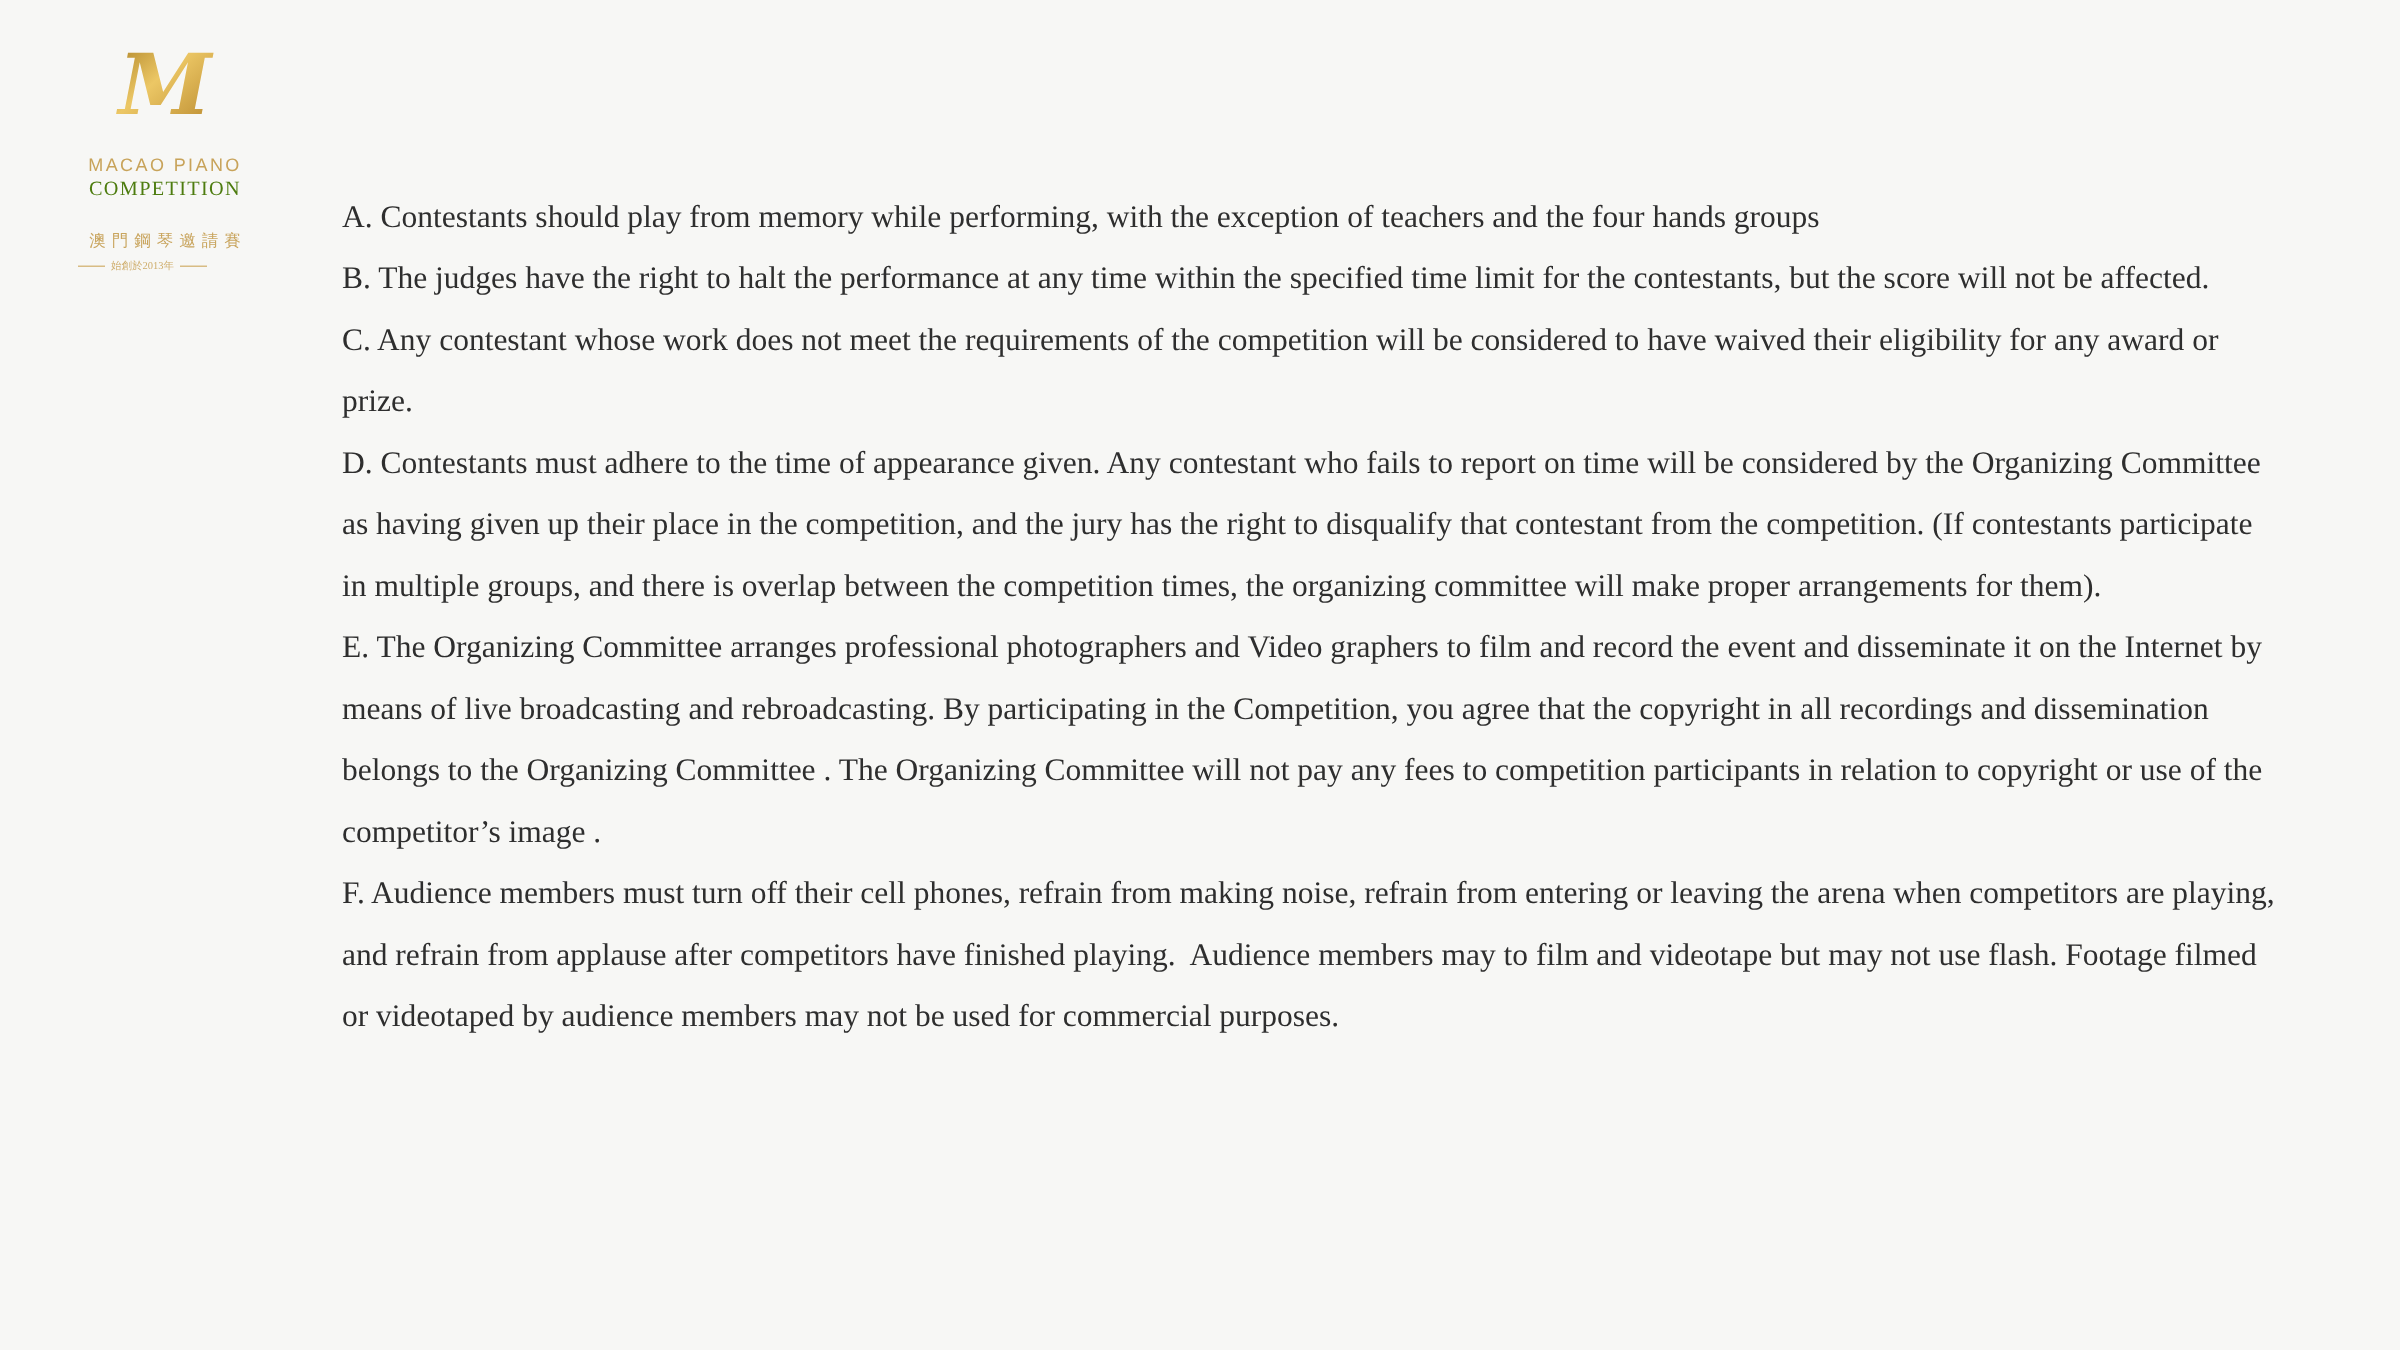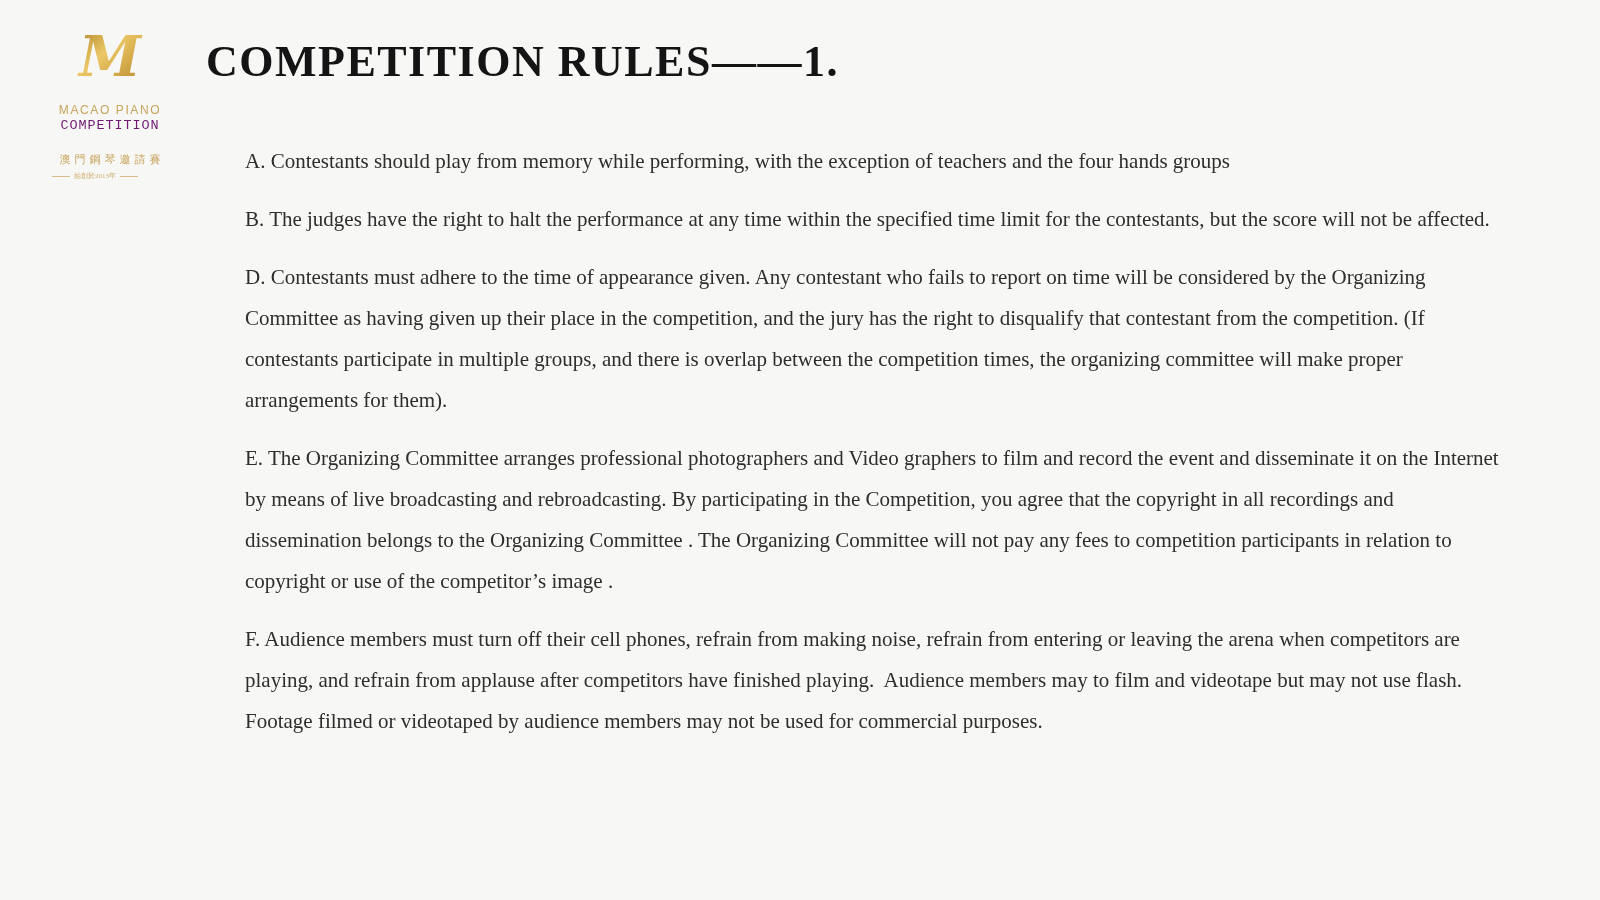--- a/index.html
+++ b/index.html
@@ -21,23 +21,23 @@
     text-align: center;
     color: #c8a35a;
   }
   .logo-monogram { display: block; margin: 0 auto; }
   .logo-en1 {
     font-family: "Liberation Sans", sans-serif;
     font-size: 12px; letter-spacing: 1.6px;
     color: #c8a35a; margin-top: 15px; white-space: nowrap;
   }
   .logo-en2 {
-    font-family: Liberation Mono, monospace;
+    font-family: Liberation Serif, serif;
     font-size: 13.5px; letter-spacing: 0.9px;
-    color: #701a75; margin-top: 1px; white-space: nowrap;
+    color: #4d7c0f; margin-top: 1px; white-space: nowrap;
   }
   .logo-cn {
     font-size: 11px; letter-spacing: 4px;
     color: #c9a55e; margin-top: 19px; white-space: nowrap;
     text-indent: 4px;
   }
   .logo-since {
     display: flex; align-items: center; justify-content: flex-start;
     gap: 4px; margin-top: 4px;
     font-size: 7px; color: #cfae6d; white-space: nowrap;
@@ -63,21 +63,21 @@
   
   .rules {
     position: absolute;
     left: 228px; top: 124px;
     width: 1292px;
     font-size: 21px;
     line-height: 41px;
     color: #2e2e2e;
   }
   .rules p {
-    margin: 17px;
+    margin: 0;
     white-space: pre-wrap;
   }
 </style>
 </head>
 <body>
 
 <div class="slide">
 
   <div class="logo">
     <svg class="logo-monogram" width="92" height="62" viewBox="0 0 92 62" aria-hidden="true">
@@ -93,23 +93,23 @@
     <div class="logo-en1">MACAO PIANO</div>
     <div class="logo-en2">COMPETITION</div>
     <div class="logo-cn">澳門鋼琴邀請賽</div>
     <div class="logo-since">
       <span class="rule-line"></span>
       <span>始創於2013年</span>
       <span class="rule-line"></span>
     </div>
   </div>
 
-  <h1 class="title">COMPETITION RULES——1.</h1>
 
   <div class="rules">
     <p>A. Contestants should play from memory while performing, with the exception of teachers and the four hands groups</p>
     <p>B. The judges have the right to halt the performance at any time within the specified time limit for the contestants, but the score will not be affected.</p>
+    <p>C. Any contestant whose work does not meet the requirements of the competition will be considered to have waived their eligibility for any award or prize.</p>
     <p>D. Contestants must adhere to the time of appearance given. Any contestant who fails to report on time will be considered by the Organizing Committee as having given up their place in the competition, and the jury has the right to disqualify that contestant from the competition. (If contestants participate in multiple groups, and there is overlap between the competition times, the organizing committee will make proper arrangements for them).</p>
     <p>E. The Organizing Committee arranges professional photographers and Video graphers to film and record the event and disseminate it on the Internet by means of live broadcasting and rebroadcasting. By participating in the Competition, you agree that the copyright in all recordings and dissemination belongs to the Organizing Committee . The Organizing Committee will not pay any fees to competition participants in relation to copyright or use of the competitor’s image .</p>
     <p>F. Audience members must turn off their cell phones, refrain from making noise, refrain from entering or leaving the arena when competitors are playing, and refrain from applause after competitors have finished playing.  Audience members may to film and videotape but may not use flash. Footage filmed or videotaped by audience members may not be used for commercial purposes.</p>
   </div>
 
 </div>
 
 </body></html>

